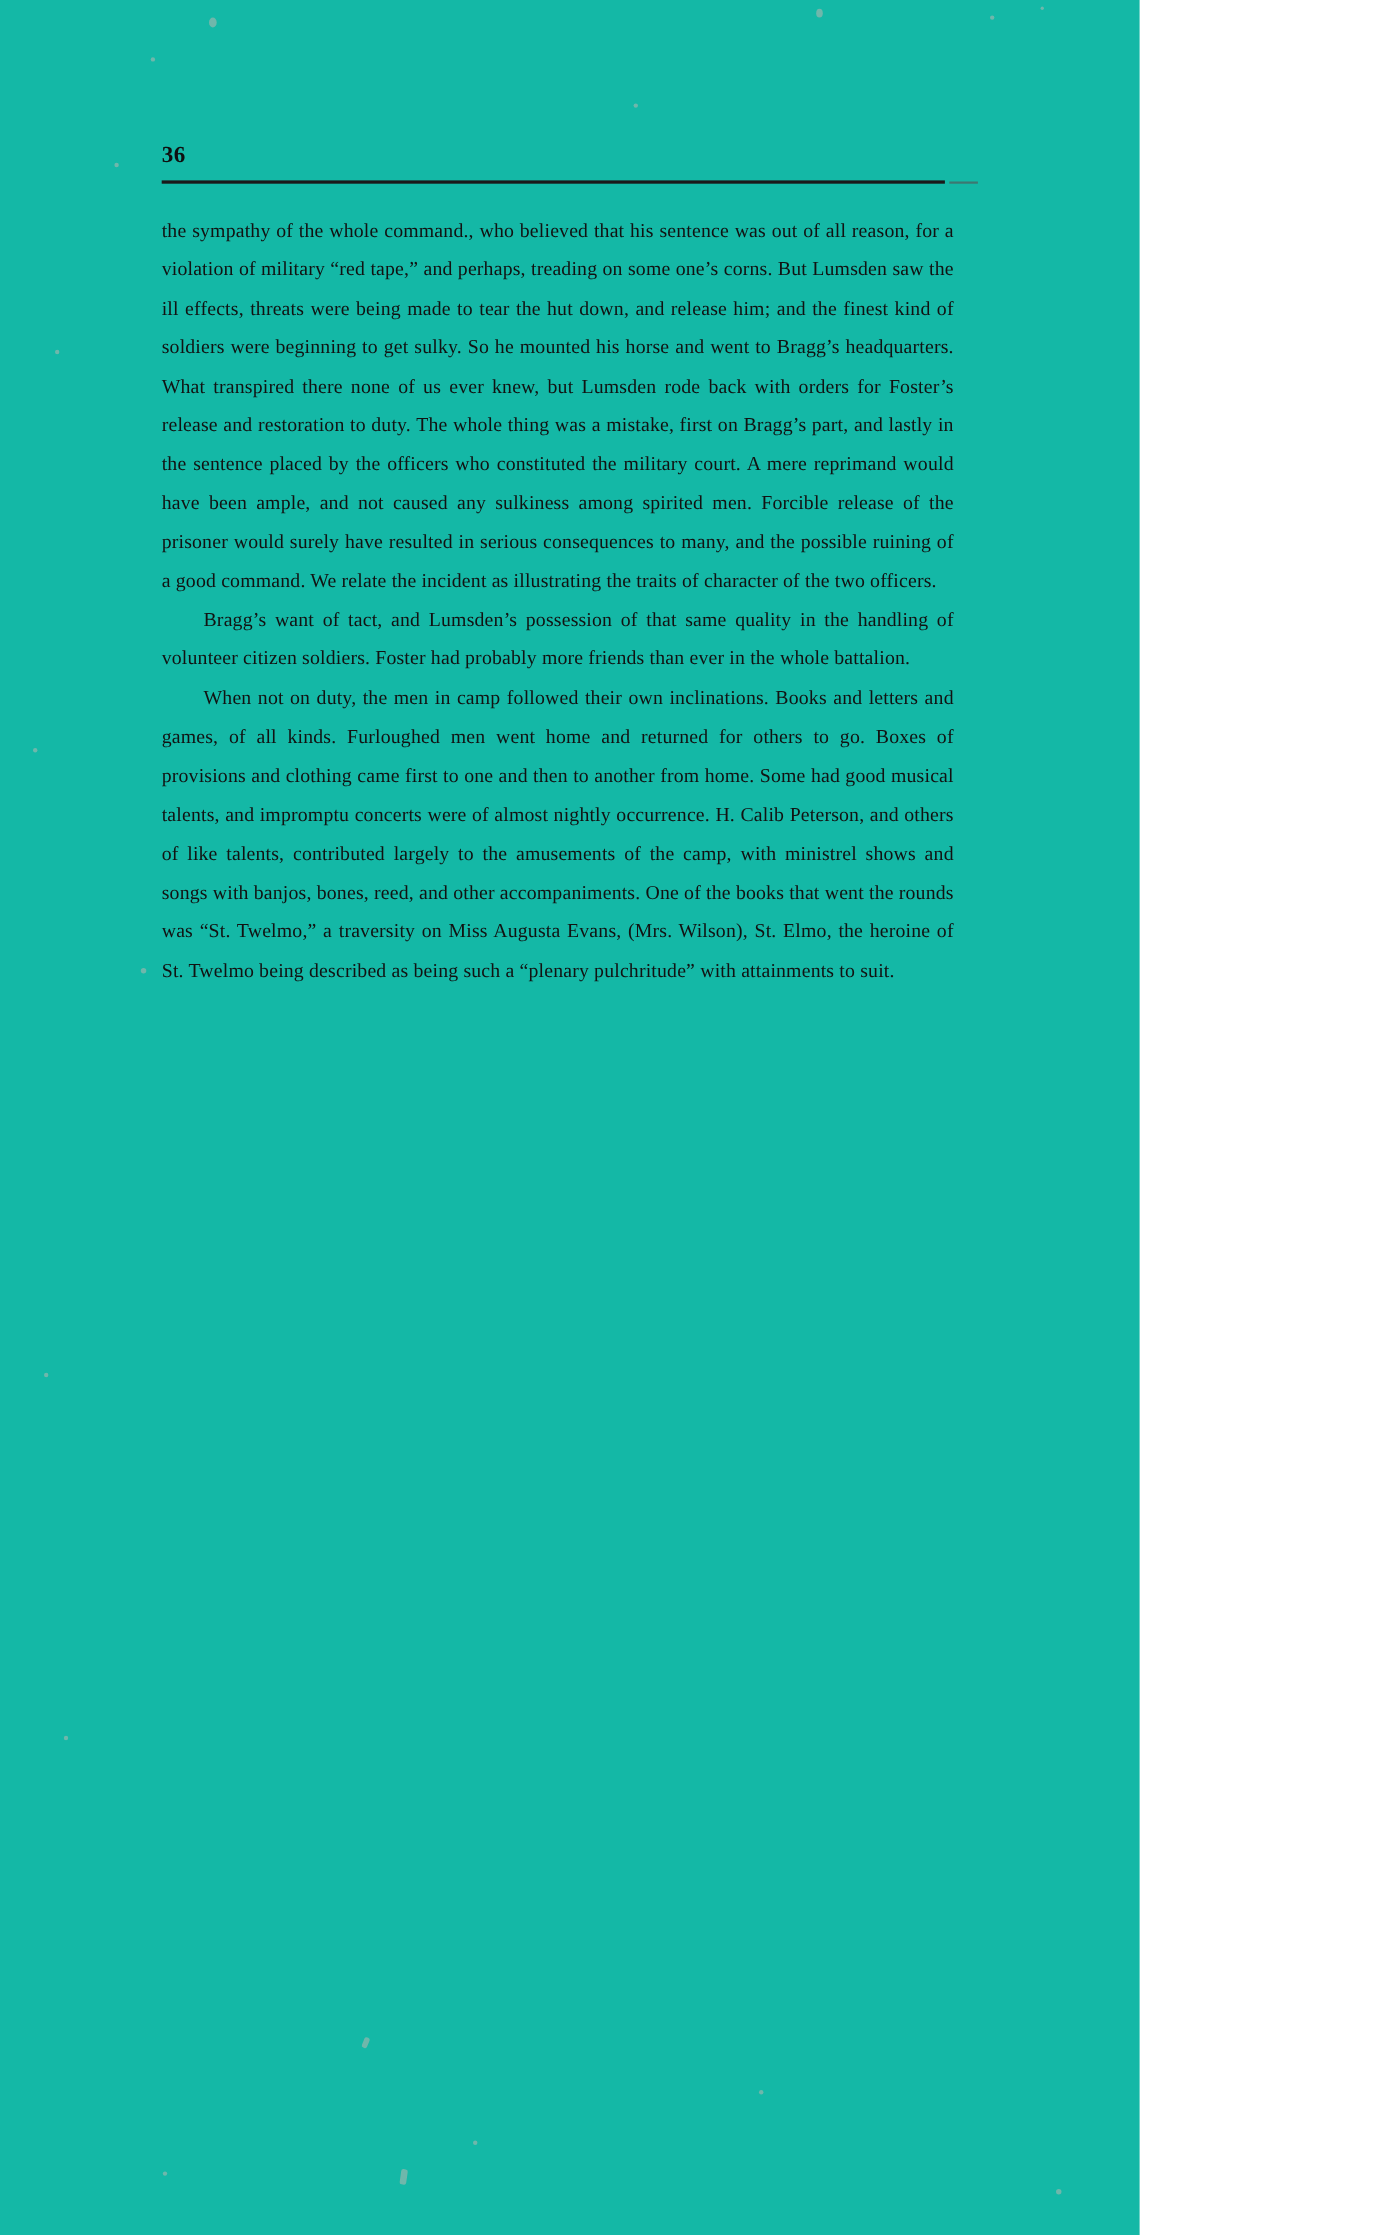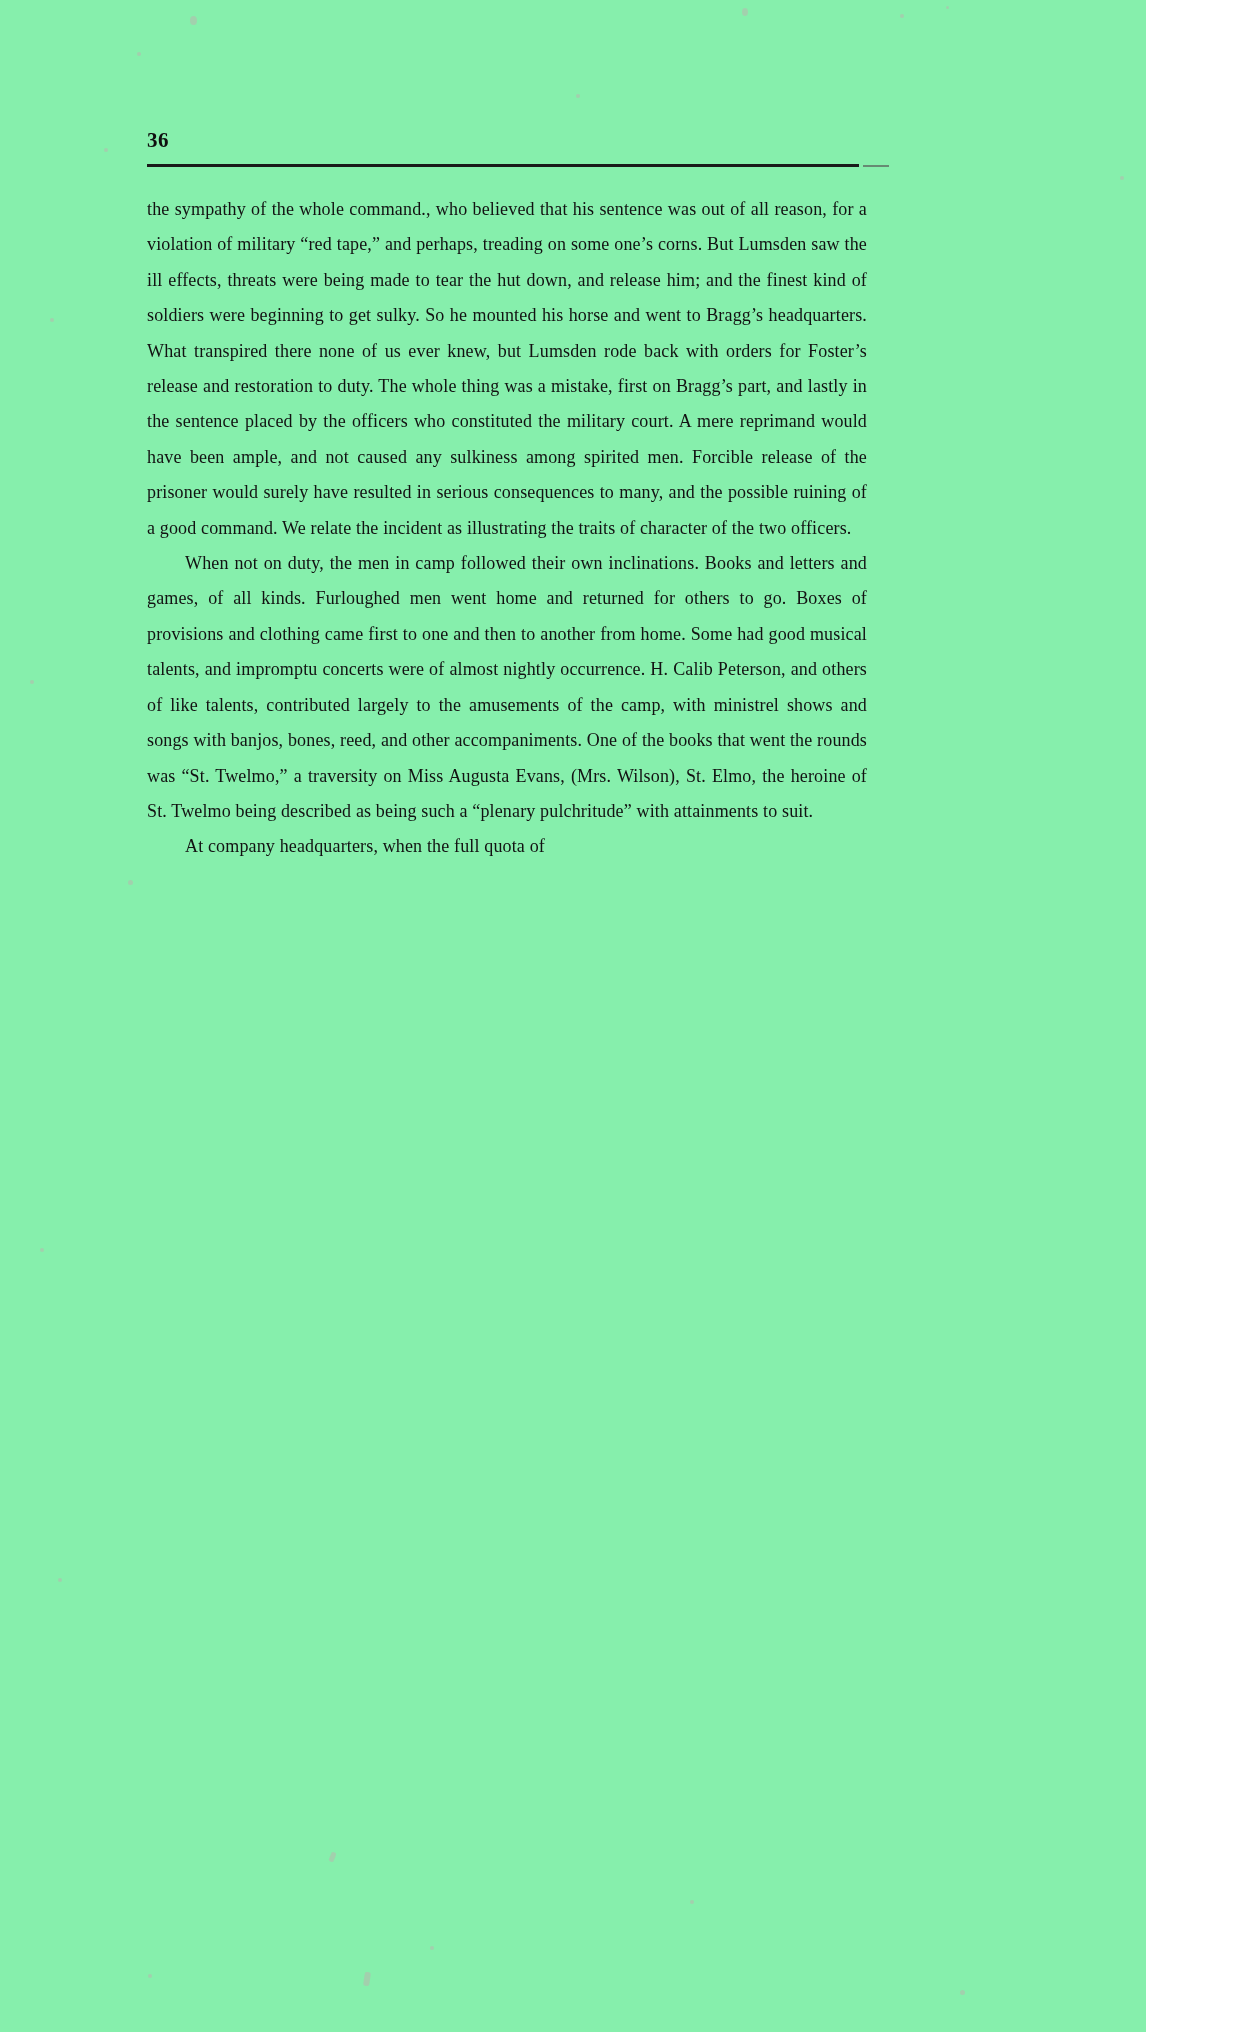--- a/index.html
+++ b/index.html
@@ -5,23 +5,23 @@
   html, body {
     margin: 0;
     padding: 0;
     background: #ffffff;
   }
   body {
     font-family: "Liberation Serif", serif;
   }
   .page {
     position: relative;
-    width: 1146px;
+    width: 1036px;
     height: 2032px;
-    background: #86efac;
+    background: #14b8a6;
     overflow: hidden;
   }
   
   .speck {
     position: absolute;
     background: #b9b6ae;
     border-radius: 50%;
     opacity: 0.55;
   }
   .content {
@@ -125,18 +125,18 @@
   <div class="content">
 
     <div class="header">
       <div class="folio">36</div>
       <div class="rule"></div>
       <div class="rule-tail"></div>
     </div>
 
     <div class="body-text">
       <p>the sympathy of the whole command., who believed that his sentence was out of all reason, for a violation of military “red tape,” and perhaps, treading on some one’s corns.   But Lumsden saw the ill effects, threats were being made to tear the hut down, and release him; and the finest kind of soldiers were beginning to get sulky.   So he mounted his horse and went to Bragg’s headquarters.   What transpired there none of us ever knew, but Lumsden rode back with orders for Foster’s release and restoration to duty.   The whole thing was a mistake, first on Bragg’s part, and lastly in the sentence placed by the officers who constituted the military court.   A mere reprimand would have been ample, and not caused any sulkiness among spirited men.   Forcible release of the prisoner would surely have resulted in serious consequences to many, and the possible ruining of a good command.   We relate the incident as illustrating the traits of character of the two officers.</p>
+      <p class="indent">Bragg’s want of tact, and Lumsden’s possession of that same quality in the handling of volunteer citizen soldiers.   Foster had probably more friends than ever in the whole battalion.</p>
       <p class="indent">When not on duty, the men in camp followed their own inclinations.   Books and letters and games, of all kinds.   Furloughed men went home and returned for others to go.   Boxes of provisions and clothing came first to one and then to another from home. Some had good musical talents, and impromptu concerts were of almost nightly occurrence.   H. Calib Peterson, and others of like talents, contributed largely to the amusements of the camp, with ministrel shows and songs with banjos, bones, reed, and other accompaniments.   One of the books that went the rounds was “St. Twelmo,” a traversity on Miss Augusta Evans, (Mrs. Wilson), St. Elmo, the heroine of St. Twelmo being described as being such a “plenary pulchritude” with attainments to suit.</p>
-      <p class="indent last">At company headquarters, when the full quota of</p>
     </div>
 
   </div>
 </div>
 
 </body></html>

